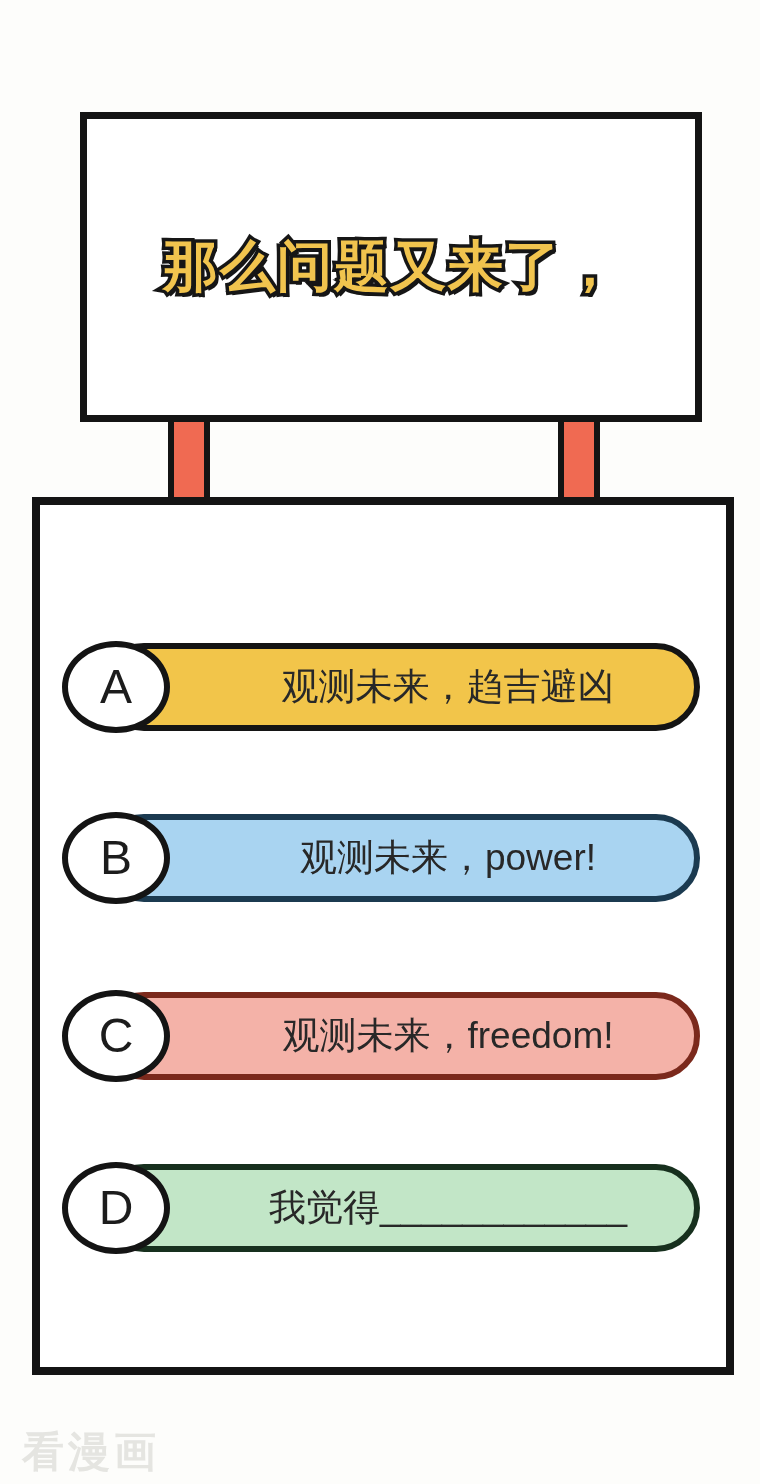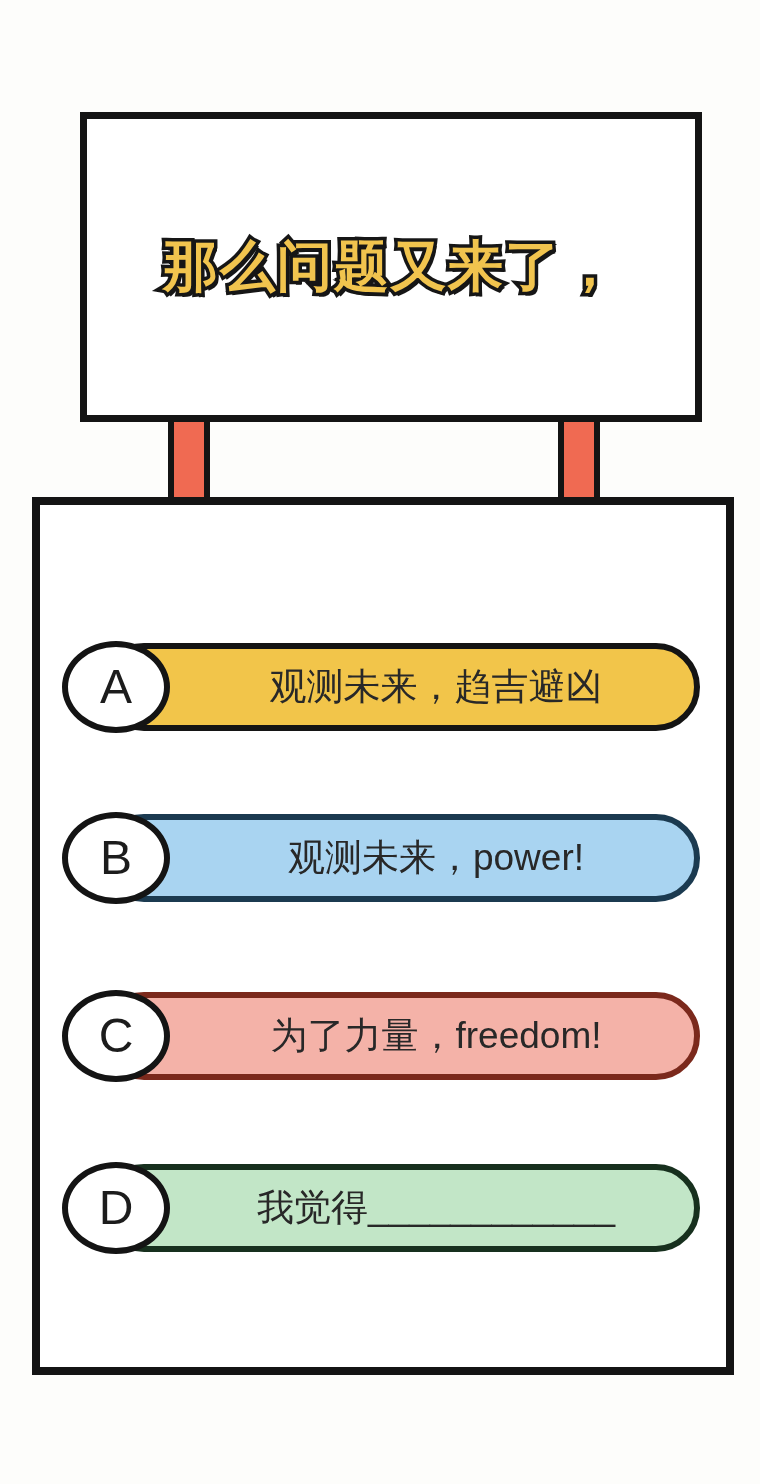--- a/index.html
+++ b/index.html
@@ -33,21 +33,21 @@
     position:absolute;left:32px;top:497px;width:702px;height:878px;
     box-sizing:border-box;border:8px solid #141414;background:#ffffff;
   }
   
   .option{position:absolute;left:0;width:760px;height:0;}
   .pill{
     position:absolute;left:100px;width:600px;height:88px;box-sizing:border-box;
     border:6px solid #141414;border-radius:46px;
   }
   .pill-label{
-    position:absolute;left:180px;width:512px;height:88px;
+    position:absolute;left:192px;width:512px;height:88px;
     display:flex;align-items:center;justify-content:center;
     font-size:37px;font-weight:500;color:#282828;white-space:nowrap;
   }
   .letter-circle{
     position:absolute;left:62px;top:-2px;width:108px;height:92px;box-sizing:border-box;
     background:#ffffff;border:6px solid #141414;border-radius:50%;
     display:flex;align-items:center;justify-content:center;
   }
   .letter{font-size:48px;font-weight:500;color:#1c1c1c;line-height:1;}
   .opt-a{top:643px;} .opt-b{top:814px;} .opt-c{top:992px;} .opt-d{top:1164px;}
@@ -82,28 +82,29 @@
   <div class="option opt-b">
     <div class="pill" style="background: rgb(169, 212, 241); border-color: rgb(27, 58, 80);"></div>
     <div class="pill-label">观测未来，power!</div>
     <div class="letter-circle">
       <span class="letter">B</span>
     </div>
   </div>
 
   <div class="option opt-c">
     <div class="pill" style="background: rgb(244, 178, 168); border-color: rgb(123, 41, 28);"></div>
-    <div class="pill-label">为了力量，freedom!</div>
+    <div class="pill-label">观测未来，freedom!</div>
     <div class="letter-circle">
       <span class="letter">C</span>
     </div>
   </div>
 
   <div class="option opt-d">
     <div class="pill" style="background: rgb(194, 230, 199); border-color: rgb(23, 48, 30);"></div>
     <div class="pill-label">我觉得____________</div>
     <div class="letter-circle">
       <span class="letter">D</span>
     </div>
   </div>
 
+  <div class="watermark">看漫画</div>
 
 </div>
 
 </body></html>

